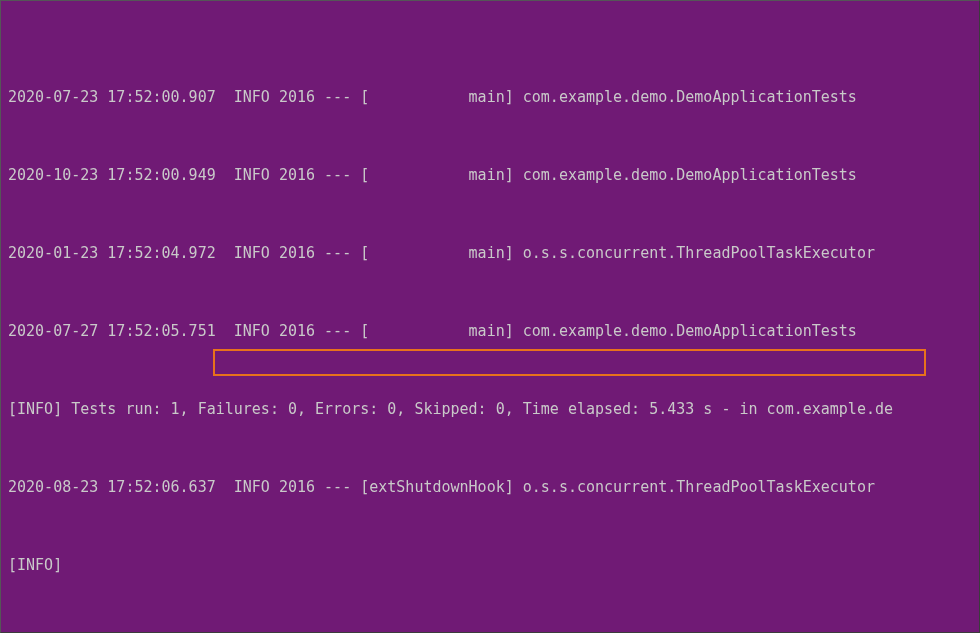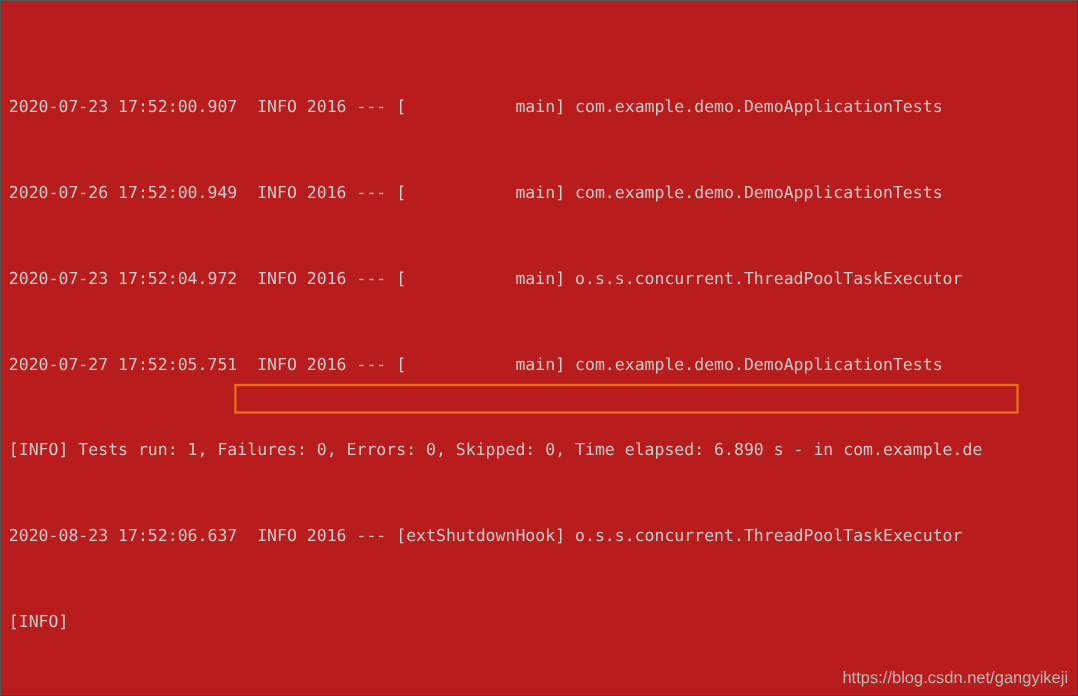--- a/index.html
+++ b/index.html
@@ -5,21 +5,21 @@
   html, body {
     margin: 0;
     padding: 0;
     background: #1e1e1e;
   }
   #console-window {
     position: relative;
     width: 980px;
     height: 633px;
     box-sizing: border-box;
-    background: #b91c1c;
+    background: #701a75;
     border-top: 1px solid #555657;
     border-left: 1px solid #555657;
     border-right: 1px solid #3c3c3c;
     border-bottom: 1px solid #3c3c3c;
     overflow: hidden;
     font-family: "DejaVu Sans Mono", "Liberation Mono", monospace;
   }
   #log-output {
     position: absolute;
     left: 7px;
@@ -61,24 +61,24 @@
   }
 </style>
 </head>
 <body>
 
 <div id="console-window">
 
   <div id="log-output">
 
     <div class="log-line"><span class="seg">2020-07-23 17:52:00.907  INFO 2016 --- [           main] com.example.demo.DemoApplicationTests</span></div>
-    <div class="log-line"><span class="seg">2020-07-26 17:52:00.949  INFO 2016 --- [           main] com.example.demo.DemoApplicationTests</span></div>
-    <div class="log-line"><span class="seg">2020-07-23 17:52:04.972  INFO 2016 --- [           main] o.s.s.concurrent.ThreadPoolTaskExecutor</span></div>
+    <div class="log-line"><span class="seg">2020-10-23 17:52:00.949  INFO 2016 --- [           main] com.example.demo.DemoApplicationTests</span></div>
+    <div class="log-line"><span class="seg">2020-01-23 17:52:04.972  INFO 2016 --- [           main] o.s.s.concurrent.ThreadPoolTaskExecutor</span></div>
     <div class="log-line"><span class="seg">2020-07-27 17:52:05.751  INFO 2016 --- [           main] com.example.demo.DemoApplicationTests</span></div>
-    <div class="log-line"><span class="seg">[INFO] Tests run: 1, Failures: 0, Errors: 0, Skipped: 0, Time elapsed: 6.890 s - in com.example.de</span></div>
+    <div class="log-line"><span class="seg">[INFO] Tests run: 1, Failures: 0, Errors: 0, Skipped: 0, Time elapsed: 5.433 s - in com.example.de</span></div>
     <div class="log-line"><span class="seg">2020-08-23 17:52:06.637  INFO 2016 --- [extShutdownHook] o.s.s.concurrent.ThreadPoolTaskExecutor</span></div>
     <div class="log-line"><span class="seg">[INFO]</span></div>
     <div class="log-line"></div>
     
     
     
     
     
 
     
@@ -90,15 +90,14 @@
     
     
     
     
     
 
   </div>
 
   <div id="jar-path-highlight"></div>
 
-  <div id="watermark">https://blog.csdn.net/gangyikeji</div>
 
 </div>
 
 </body></html>

